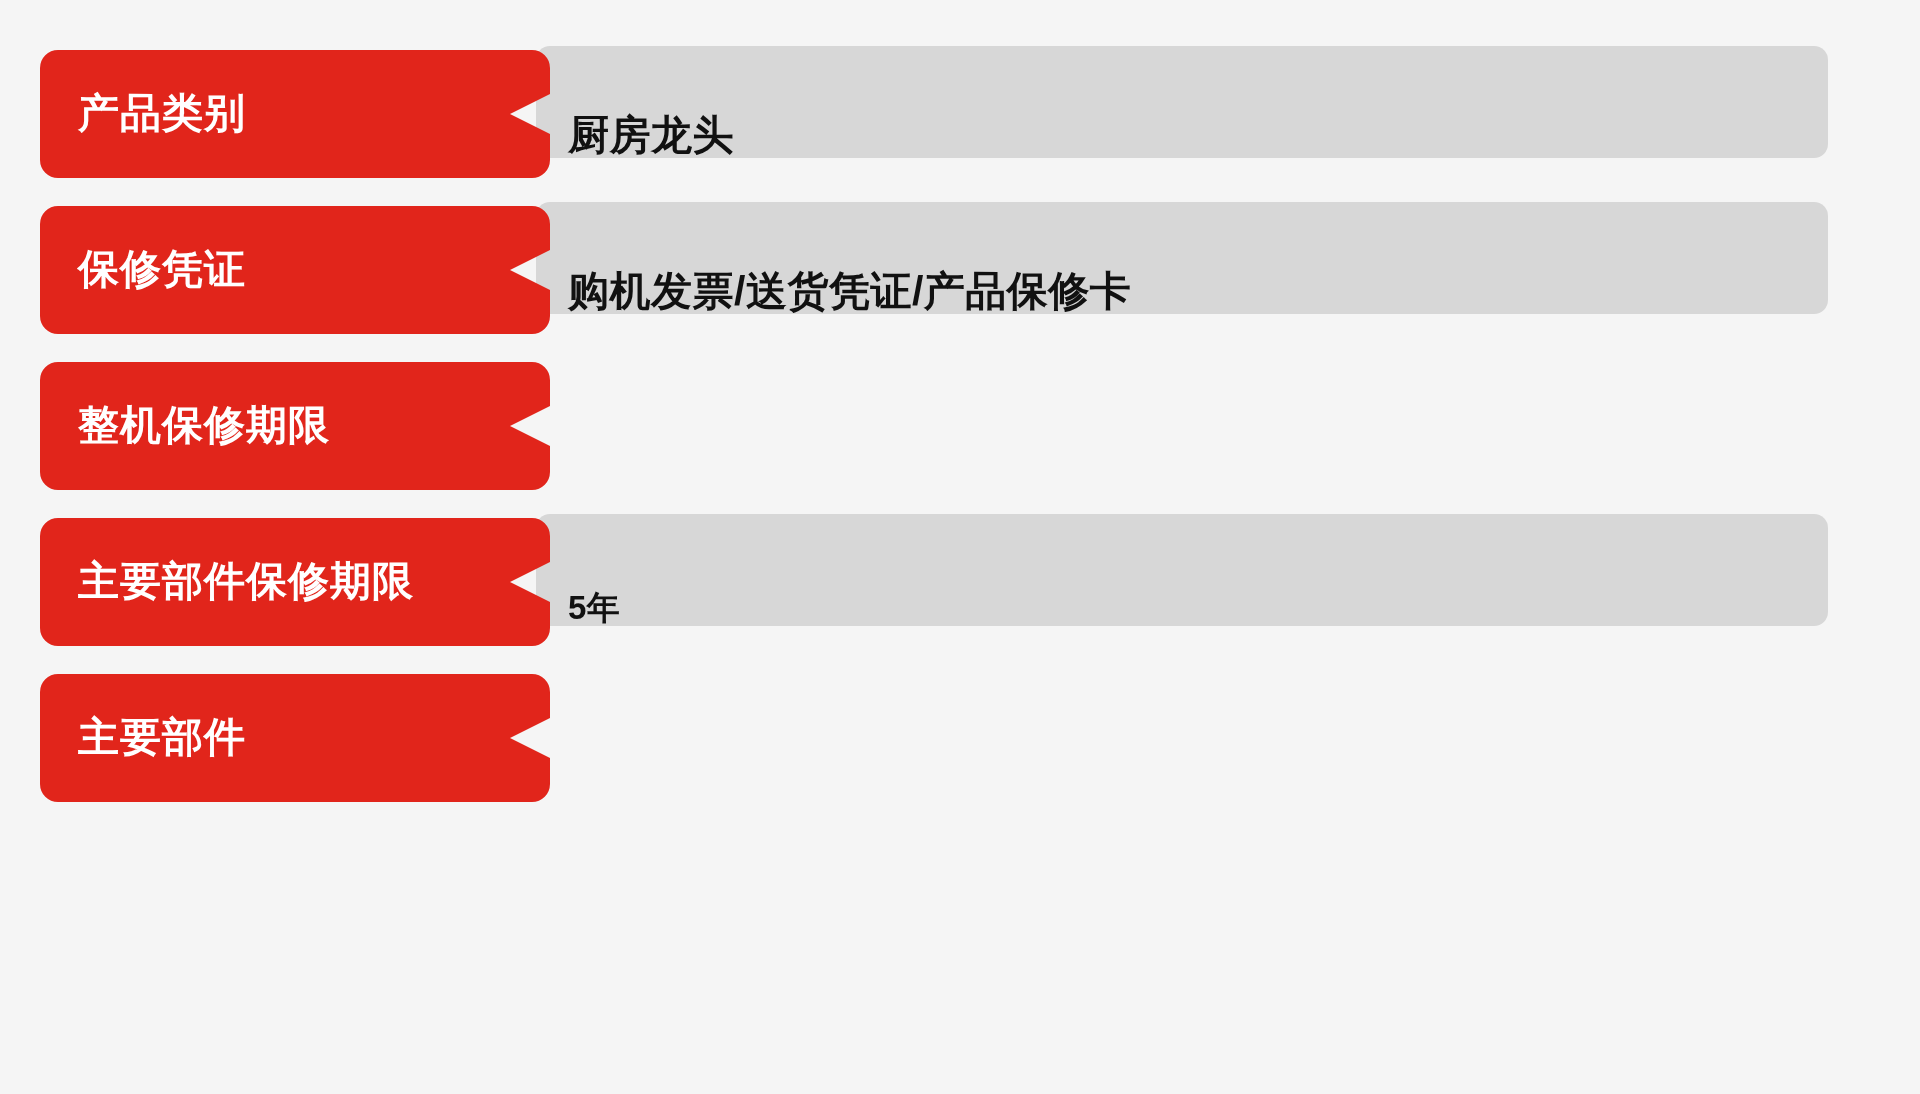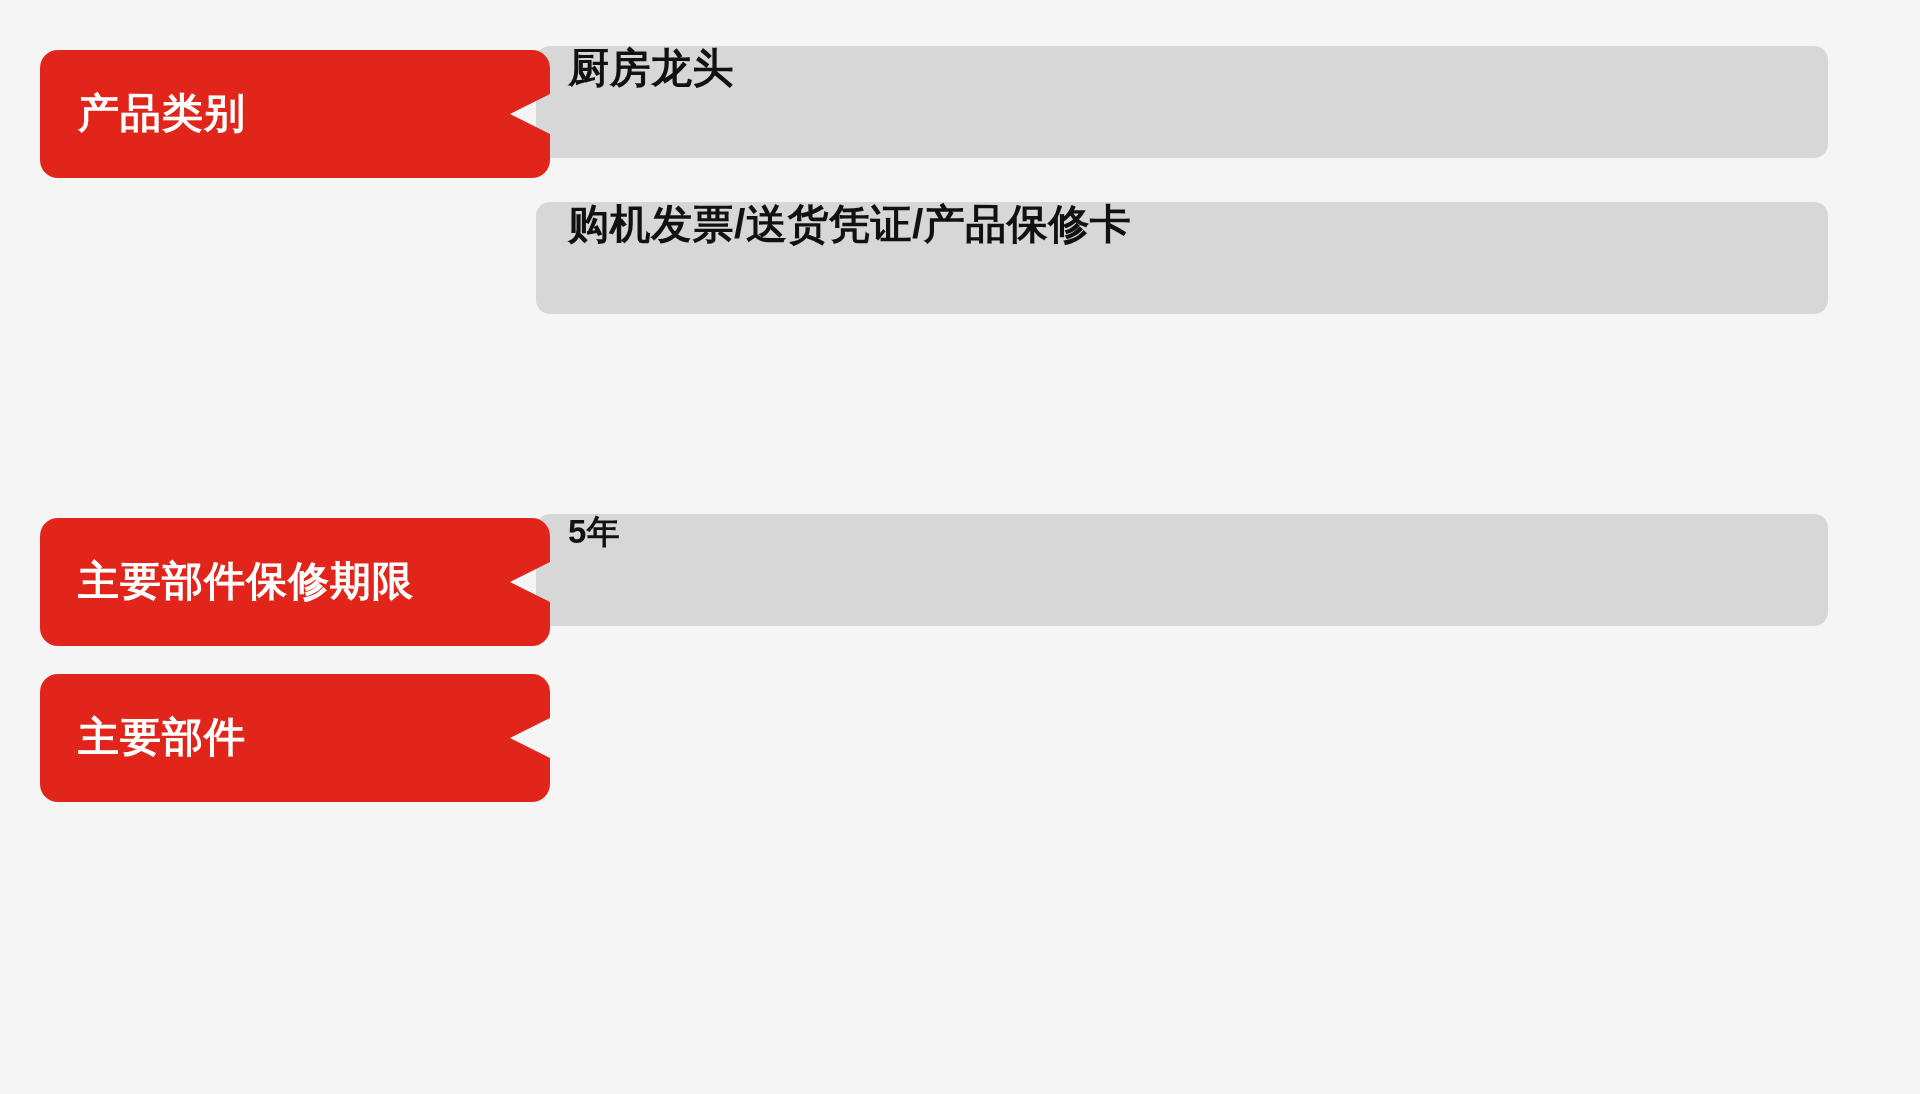--- a/index.html
+++ b/index.html
@@ -32,21 +32,21 @@
   
   .value-panel {
     position: absolute;
     left: 536px;
     right: 92px;
     top: 8px;
     bottom: 8px;
     background: #d7d7d7;
     border-radius: 14px;
     display: flex;
-    align-items: flex-start;
+    align-items: flex-end;
     box-sizing: border-box;
     padding-left: 32px;
   }
 
   .value-text {
     color: #111111;
     font-size: 41px;
     font-weight: bold;
     letter-spacing: 0.5px;
     line-height: 1.1;
@@ -96,23 +96,29 @@
     </div>
     <div class="label-panel">
       <span class="label-text">产品类别</span>
     </div>
   </div>
 
   <div class="spec-row">
     <div class="value-panel">
       <span class="value-text">购机发票/送货凭证/产品保修卡</span>
     </div>
+    <div class="label-panel">
+      <span class="label-text">保修凭证</span>
+    </div>
   </div>
 
   <div class="spec-row">
+    <div class="label-panel">
+      <span class="label-text">整机保修期限</span>
+    </div>
   </div>
 
   <div class="spec-row small-value">
     <div class="value-panel">
       <span class="value-text">5年</span>
     </div>
     <div class="label-panel">
       <span class="label-text">主要部件保修期限</span>
     </div>
   </div>

